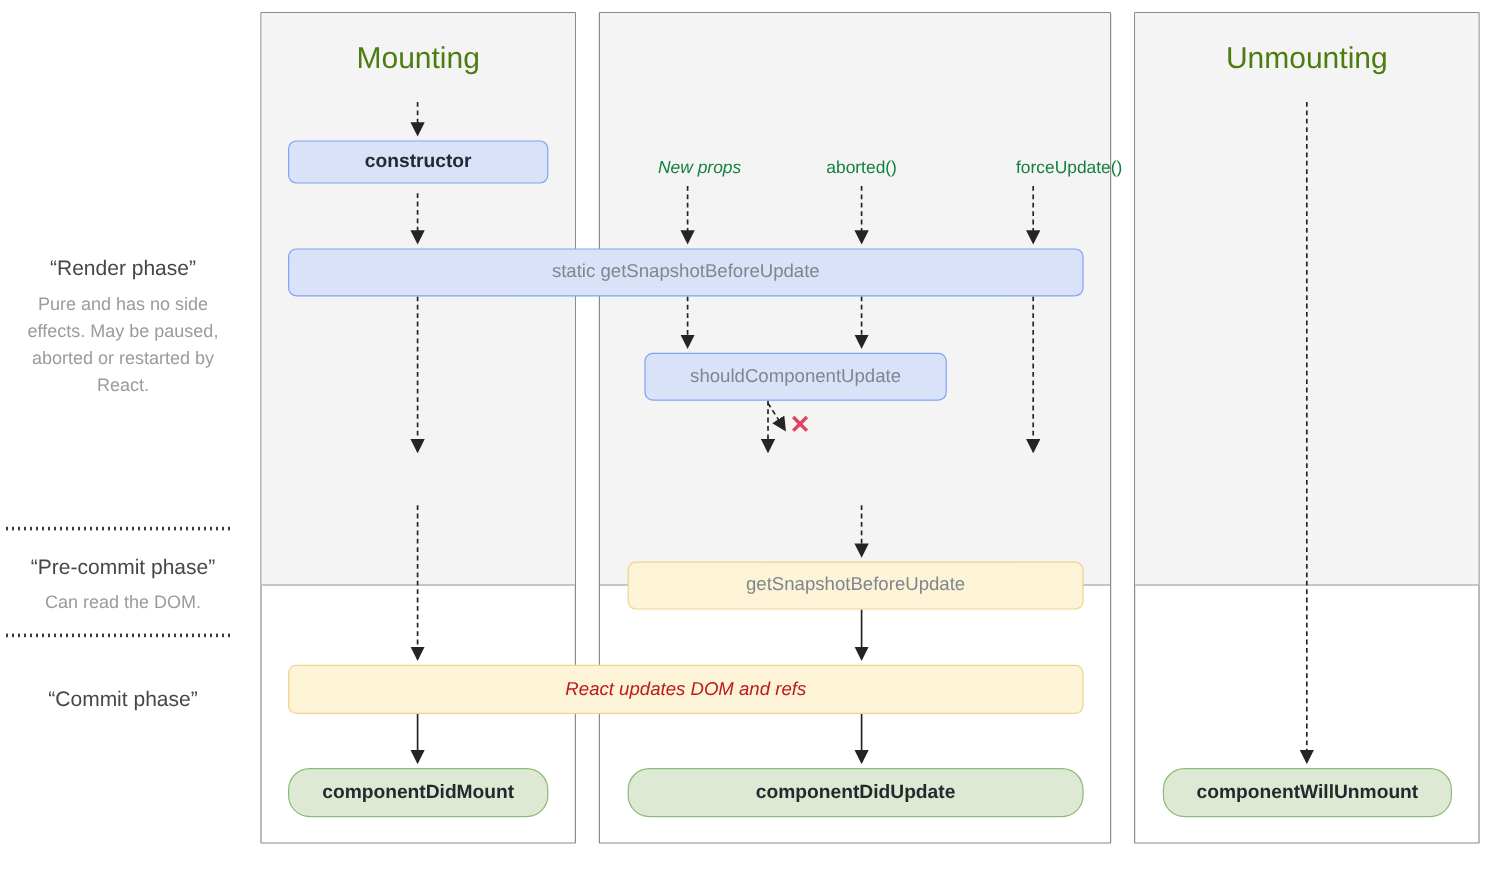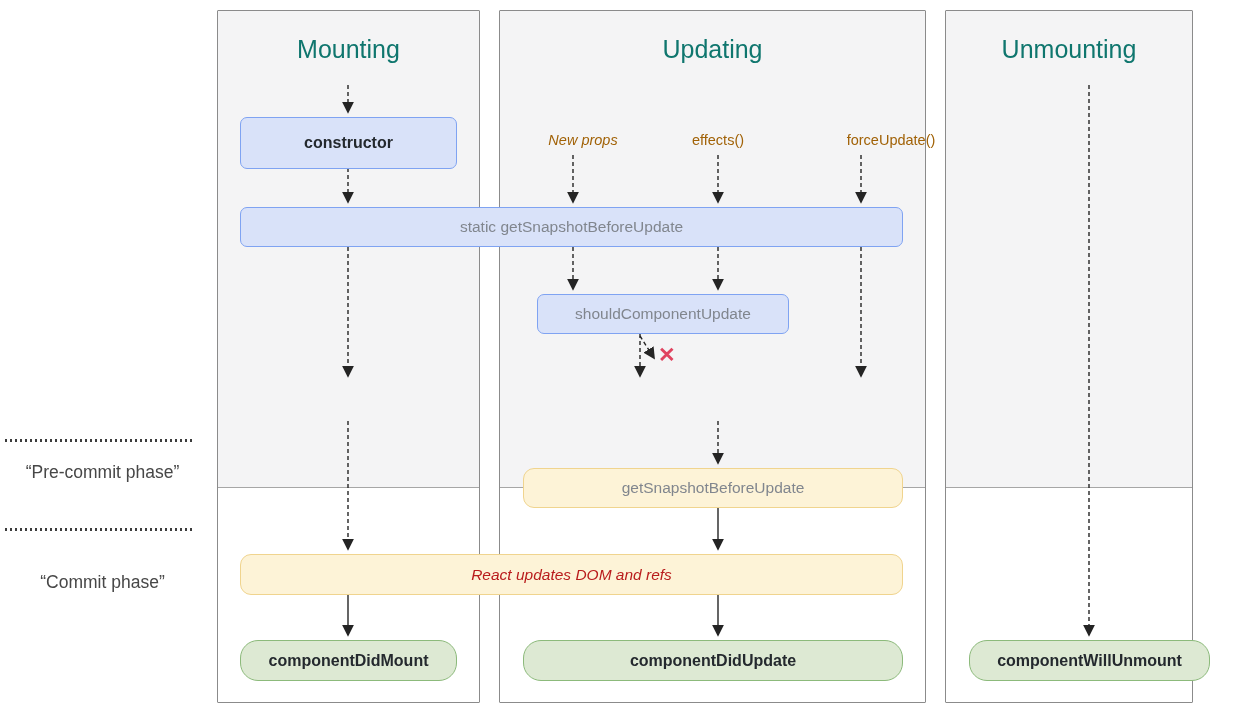--- a/index.html
+++ b/index.html
@@ -25,84 +25,91 @@
   .dots{position:absolute;left:5px;width:190px;height:3px;
     background:repeating-linear-gradient(to right,#3c3c3c 0,#3c3c3c 2px,transparent 2px,transparent 5px);}
   #divider-1{top:439px;}
   #divider-2{top:528px;}
   
   .col{position:absolute;top:10px;height:693px;border:1px solid var(--col-border);
     background:#fff;box-sizing:border-box;border-radius:1px;}
   .col .render-zone{position:absolute;left:0;right:0;top:0;height:476px;
     background:var(--zone-bg);border-bottom:1px solid var(--zone-border);}
   .col h2{position:relative;margin:0;padding-top:24px;text-align:center;
-    font-size:25px;font-weight:400;color:#0f766e;}
+    font-size:25px;font-weight:400;color:#4d7c0f;}
   #col-mounting{left:217px;width:263px;}
   #col-updating{left:499px;width:427px;}
-  #col-unmounting{left:945px;width:248px;}
+  #col-unmounting{left:945px;width:288px;}
   
-  .trigger{position:absolute;transform:translateX(-50%);font-size:14.5px;color:#a16207;white-space:nowrap;}
+  .trigger{position:absolute;transform:translateX(-50%);font-size:14.5px;color:#15803d;white-space:nowrap;}
   #trig-new-props{left:583px;top:132px;font-style:italic;}
   #trig-set-state{left:718px;top:132px;}
   #trig-force-update{left:891px;top:132px;}
   
   .arrows{position:absolute;left:0;top:0;width:1240px;height:727px;pointer-events:none;}
   .arrows line{stroke:var(--arrow-color);stroke-width:1.4;}
   .dash{stroke-dasharray:4 3;}
   
   .box{position:absolute;display:flex;align-items:center;justify-content:center;
     border-radius:7px;font-size:15.5px;box-sizing:border-box;border:1px solid;}
   .blue{background:var(--box-blue-bg);border-color:var(--box-blue-border);}
-  .yellow{background:var(--box-yellow-bg);border-color:var(--box-yellow-border);border-radius:11px;}
+  .yellow{background:var(--box-yellow-bg);border-color:var(--box-yellow-border);}
   .green{background:var(--box-green-bg);border-color:var(--box-green-border);border-radius:18px;}
   .bold{font-weight:bold;color:var(--text-dark);font-size:16px;}
   .gray{color:var(--text-gray);}
   .ital{font-style:italic;color:#b91c1c;}
-  #box-constructor{left:240px;top:117px;width:217px;height:52px;}
+  #box-constructor{left:240px;top:117px;width:217px;height:36px;}
   #box-gdsfp{left:240px;top:207px;width:663px;height:40px;}
   #box-scu{left:523px;top:294px;width:252px;height:40px;margin-left:14px;}
   #box-render{left:240px;top:381px;width:663px;height:40px;}
   #box-gsbu{left:523px;top:468px;width:380px;height:40px;}
   #box-react-updates{left:240px;top:554px;width:663px;height:41px;}
   #box-cdm{left:240px;top:640px;width:217px;height:41px;}
   #box-cdu{left:523px;top:640px;width:380px;height:41px;}
   #box-cwu{left:969px;top:640px;width:241px;height:41px;}
   
   .x-mark{position:absolute;left:658px;top:344px;font-size:21px;font-weight:bold;
     color:var(--x-mark-color);line-height:1;}
 </style>
 </head>
 <body>
 
 <div class="canvas">
 
+  <div class="side-phase" id="phase-render">
+    <h3>“Render phase”</h3>
+    <p>Pure and has no side
+effects. May be paused,
+aborted or restarted by
+React.</p>
+  </div>
   <div class="dots" id="divider-1"></div>
   <div class="side-phase" id="phase-precommit">
     <h3>“Pre-commit phase”</h3>
+    <p>Can read the DOM.</p>
   </div>
   <div class="dots" id="divider-2"></div>
   <div class="side-phase" id="phase-commit">
     <h3>“Commit phase”</h3>
   </div>
 
   <div class="col" id="col-mounting">
     <div class="render-zone"></div>
     <h2>Mounting</h2>
   </div>
   <div class="col" id="col-updating">
     <div class="render-zone"></div>
-    <h2>Updating</h2>
   </div>
   <div class="col" id="col-unmounting">
     <div class="render-zone"></div>
     <h2>Unmounting</h2>
   </div>
 
   <span class="trigger" id="trig-new-props">New props</span>
-  <span class="trigger" id="trig-set-state">effects()</span>
+  <span class="trigger" id="trig-set-state">aborted()</span>
   <span class="trigger" id="trig-force-update">forceUpdate()</span>
 
   <svg class="arrows" xmlns="http://www.w3.org/2000/svg">
     <defs>
       <marker id="arr" viewBox="0 0 10 10" refX="8.5" refY="5" markerWidth="8.5" markerHeight="8.5" orient="auto-start-reverse">
         <path d="M0,0 L10,5 L0,10 z" fill="#242424"></path>
       </marker>
     </defs>
     <line class="dash" x1="348" y1="85" x2="348" y2="112" marker-end="url(#arr)"></line>
     <line class="dash" x1="348" y1="161" x2="348" y2="202" marker-end="url(#arr)"></line>

